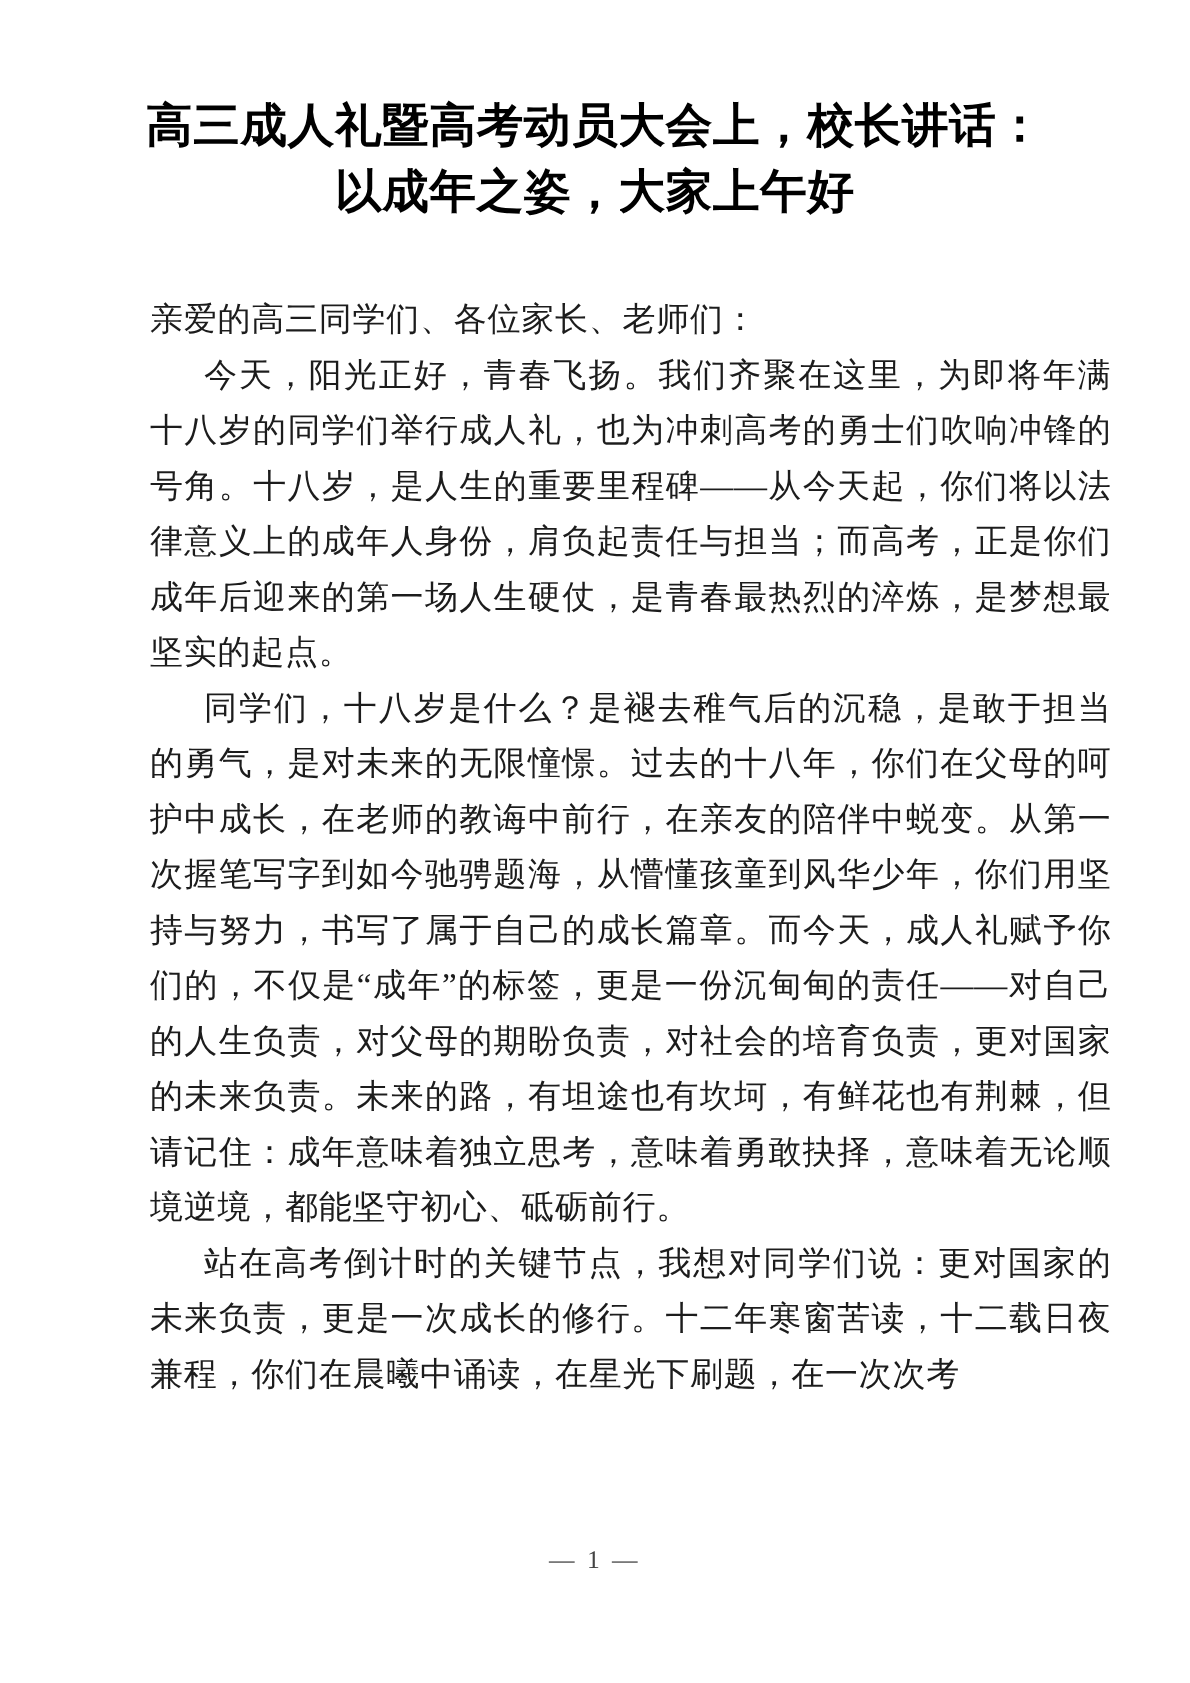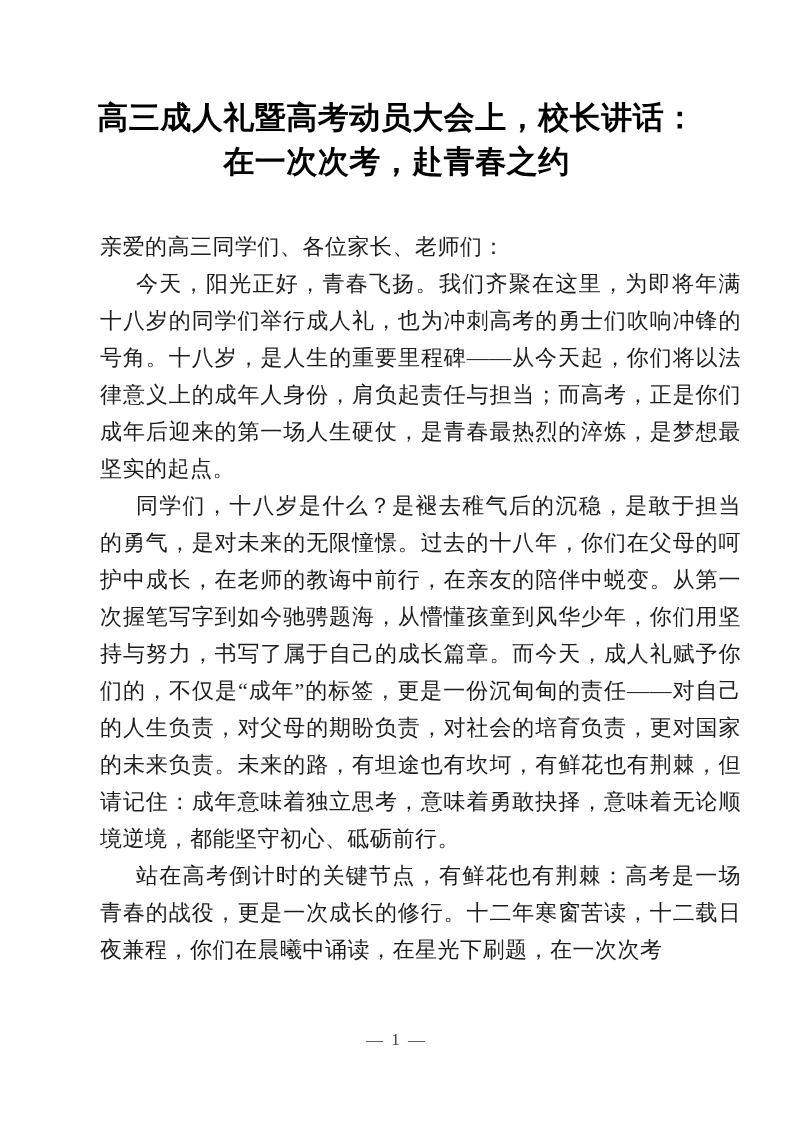--- a/index.html
+++ b/index.html
@@ -9,21 +9,21 @@
   }
   .page {
     position: relative;
     width: 793px;
     height: 1122px;
     background: #ffffff;
     overflow: hidden;
     font-family: "Liberation Serif", serif;
   }
   .title-block {
-    padding-top: 96px;
+    padding-top: 62px;
     text-align: center;
     color: #000000;
   }
   .title-line {
     font-family: "Liberation Serif", serif;
     font-weight: 900;
     font-size: 31px;
     line-height: 44px;
     letter-spacing: 0.5px;
     color: #000000;
@@ -58,27 +58,27 @@
     letter-spacing: 2px;
   }
 </style>
 </head>
 <body>
 
 <div class="page">
 
   <div class="title-block">
     <div class="title-line">高三成人礼暨高考动员大会上，校长讲话：</div>
-    <div class="title-line">在一次次考，赴青春之约</div>
+    <div class="title-line">以成年之姿，大家上午好</div>
   </div>
 
   <div class="content">
     <p class="salutation">亲爱的高三同学们、各位家长、老师们：</p>
     <p class="indented">今天，阳光正好，青春飞扬。我们齐聚在这里，为即将年满十八岁的同学们举行成人礼，也为冲刺高考的勇士们吹响冲锋的号角。十八岁，是人生的重要里程碑——从今天起，你们将以法律意义上的成年人身份，肩负起责任与担当；而高考，正是你们成年后迎来的第一场人生硬仗，是青春最热烈的淬炼，是梦想最坚实的起点。</p>
     <p class="indented">同学们，十八岁是什么？是褪去稚气后的沉稳，是敢于担当的勇气，是对未来的无限憧憬。过去的十八年，你们在父母的呵护中成长，在老师的教诲中前行，在亲友的陪伴中蜕变。从第一次握笔写字到如今驰骋题海，从懵懂孩童到风华少年，你们用坚持与努力，书写了属于自己的成长篇章。而今天，成人礼赋予你们的，不仅是“成年”的标签，更是一份沉甸甸的责任——对自己的人生负责，对父母的期盼负责，对社会的培育负责，更对国家的未来负责。未来的路，有坦途也有坎坷，有鲜花也有荆棘，但请记住：成年意味着独立思考，意味着勇敢抉择，意味着无论顺境逆境，都能坚守初心、砥砺前行。</p>
-    <p class="indented">站在高考倒计时的关键节点，有鲜花也有荆棘：高考是一场青春的战役，更是一次成长的修行。十二年寒窗苦读，十二载日夜兼程，你们在晨曦中诵读，在星光下刷题，在一次次考</p>
+    <p class="indented">站在高考倒计时的关键节点，我想对同学们说：更对国家的未来负责，更是一次成长的修行。十二年寒窗苦读，十二载日夜兼程，你们在晨曦中诵读，在星光下刷题，在一次次考</p>
   </div>
 
   <div class="footer">
     <span>— 1 —</span>
   </div>
 
 </div>
 
 </body></html>

